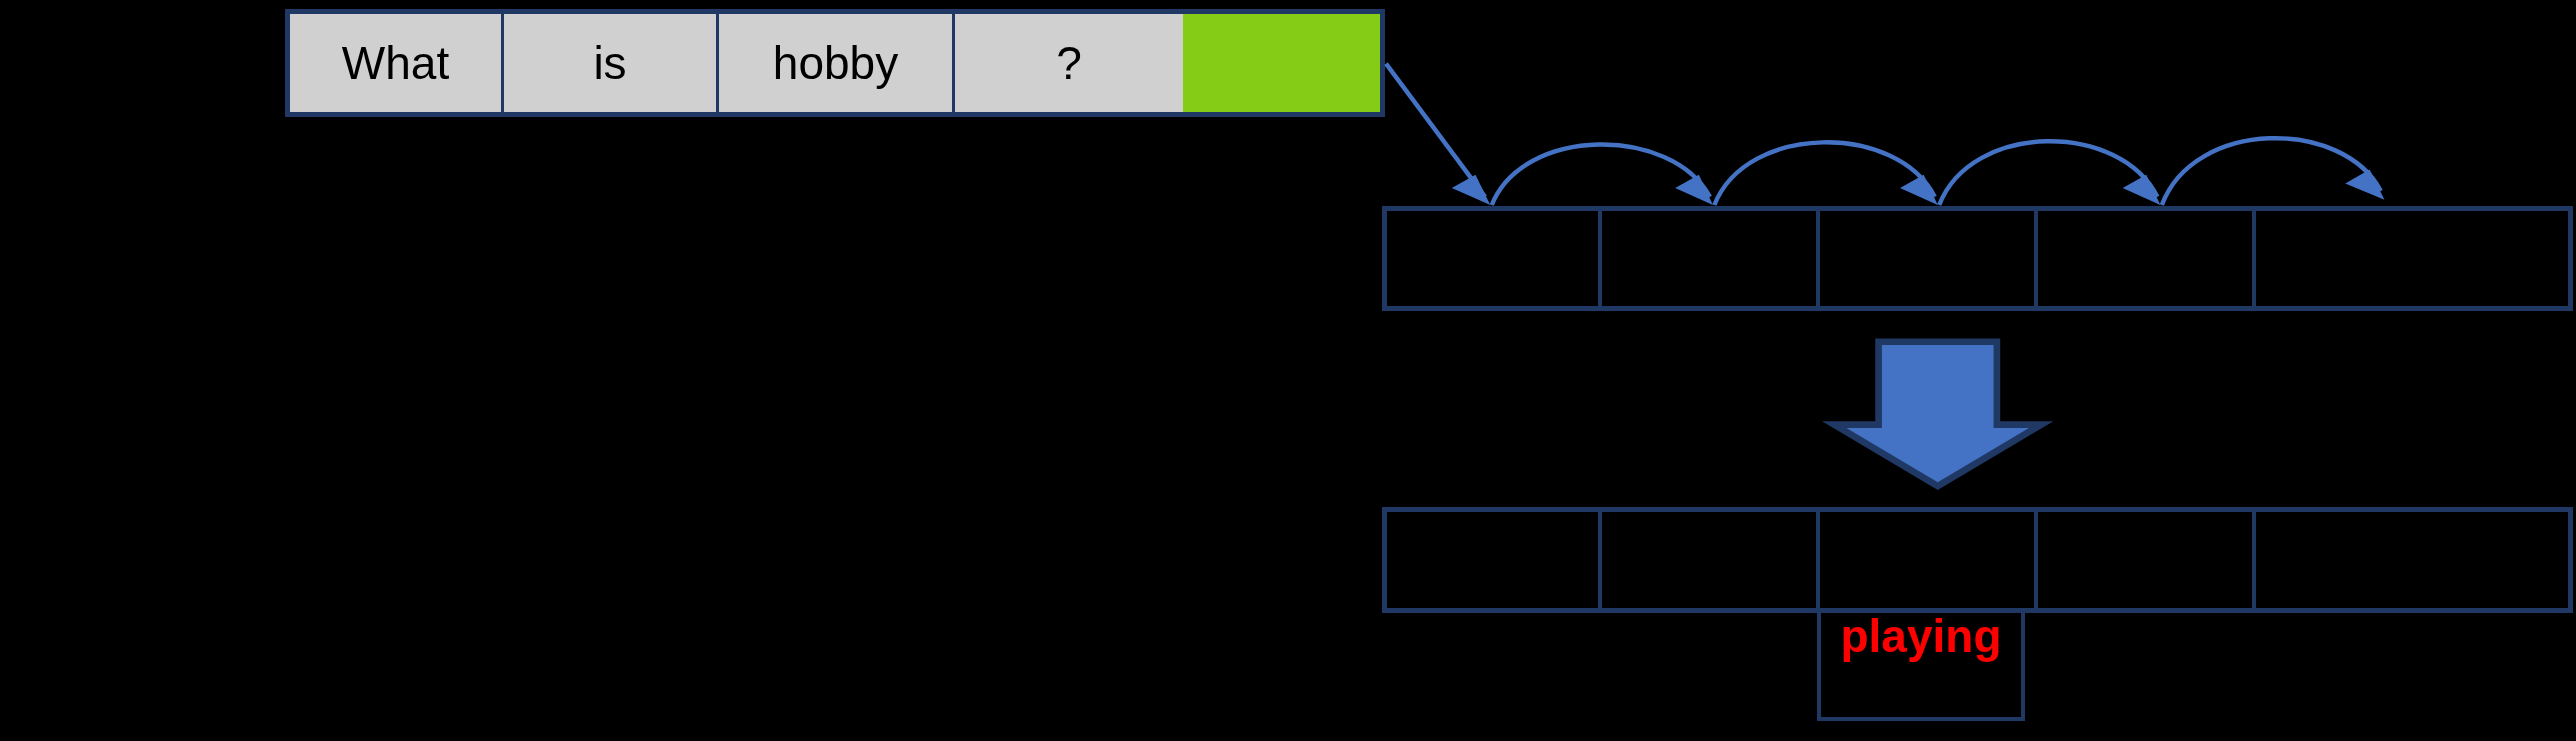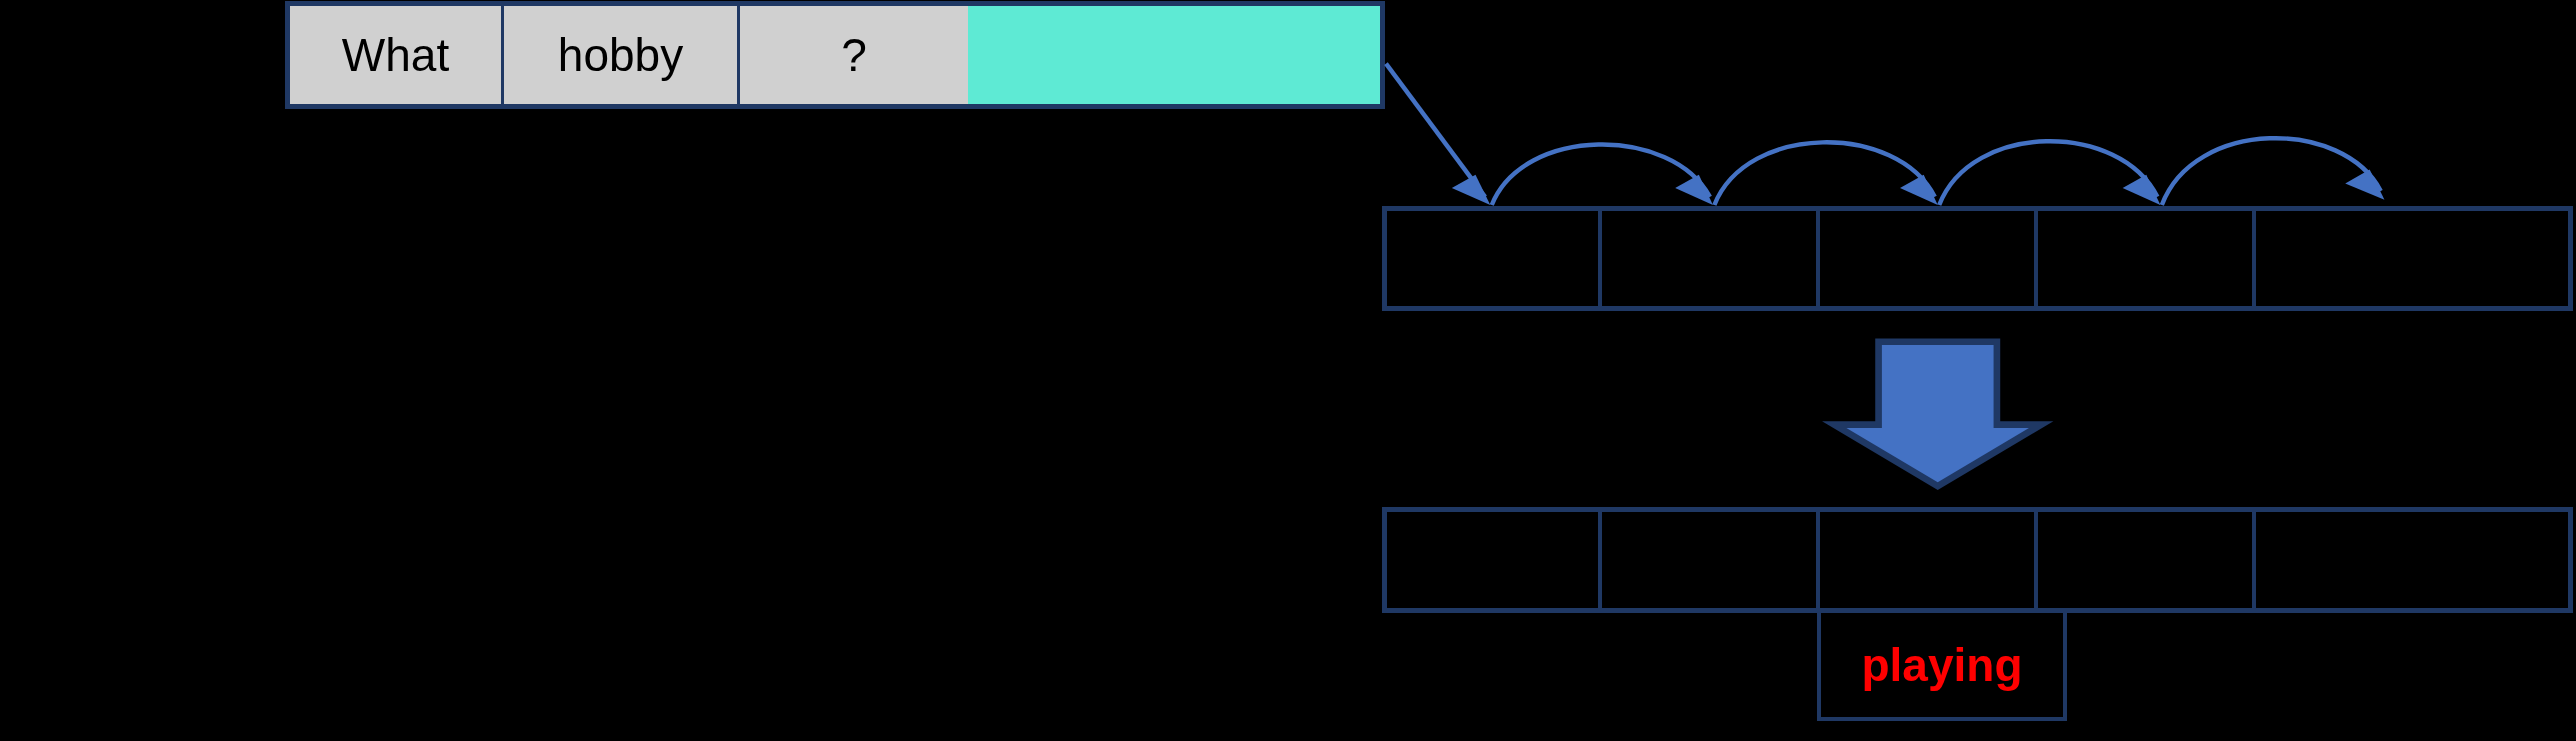--- a/index.html
+++ b/index.html
@@ -5,22 +5,22 @@
 <style>
   html,body{margin:0;padding:0;background:#000;}
   body{width:2576px;height:742px;overflow:hidden;font-family:"Liberation Sans",sans-serif;}
   #stage{position:relative;width:2576px;height:742px;background:#000000;}
 
   
   .grid{position:absolute;display:flex;box-sizing:border-box;}
 
   
   .src-table{
-    left:285px; top:1px; width:1100px; height:108px;
-    border:5.2px solid #1F3864; background:#5eead4;
+    left:285px; top:9px; width:1100px; height:108px;
+    border:5.2px solid #1F3864; background:#84cc16;
   }
   .src-cell{
     flex:0 0 auto; box-sizing:border-box;
     background:#D0D0D0;
     border-right:3.7px solid #1F3864;
     display:flex; align-items:center; justify-content:center;
     color:#000000; font-size:46px; line-height:1;
     letter-spacing:0px;
   }
   .src-cell:last-child{border-right:none;}
@@ -38,40 +38,43 @@
     display:flex; align-items:center; justify-content:center;
     color:#FF0000; font-size:46px; line-height:1;
   }
   .dark-cell:last-child{border-right:none;}
 
   .mid-table{left:1382px; top:206px; width:1191px; height:105px;}
   .out-table{left:1382px; top:507px; width:1191px; height:106px;}
 
   
   .out-word-cell{
-    position:absolute; left:1817px; top:613px; width:250px; height:108px;
+    position:absolute; left:1817px; top:613px; width:208px; height:108px;
     box-sizing:border-box;
     border:4.4px solid #1F3864;
     border-top:none;
     background:#000000;
-    display:flex; align-items:center; justify-content:center;
+    display:flex; align-items:flex-start; justify-content:center;
     color:#FF0000; font-size:46px; font-weight:bold; line-height:1;
   }
 
   
   #arrows{position:absolute;left:0;top:0;width:2576px;height:742px;pointer-events:none;}
 </style>
 </head>
 <body>
 
 <div id="stage">
 
   <div class="grid src-table">
     <div class="src-cell" style="width:214px">
       <span>What</span>
+    </div>
+    <div class="src-cell" style="width:215px">
+      <span>is</span>
     </div>
     <div class="src-cell" style="width:236px">
       <span>hobby</span>
     </div>
     <div class="src-cell" style="width:228px">
       <span>?</span>
     </div>
   </div>
 
   <div class="grid dark-table mid-table">

